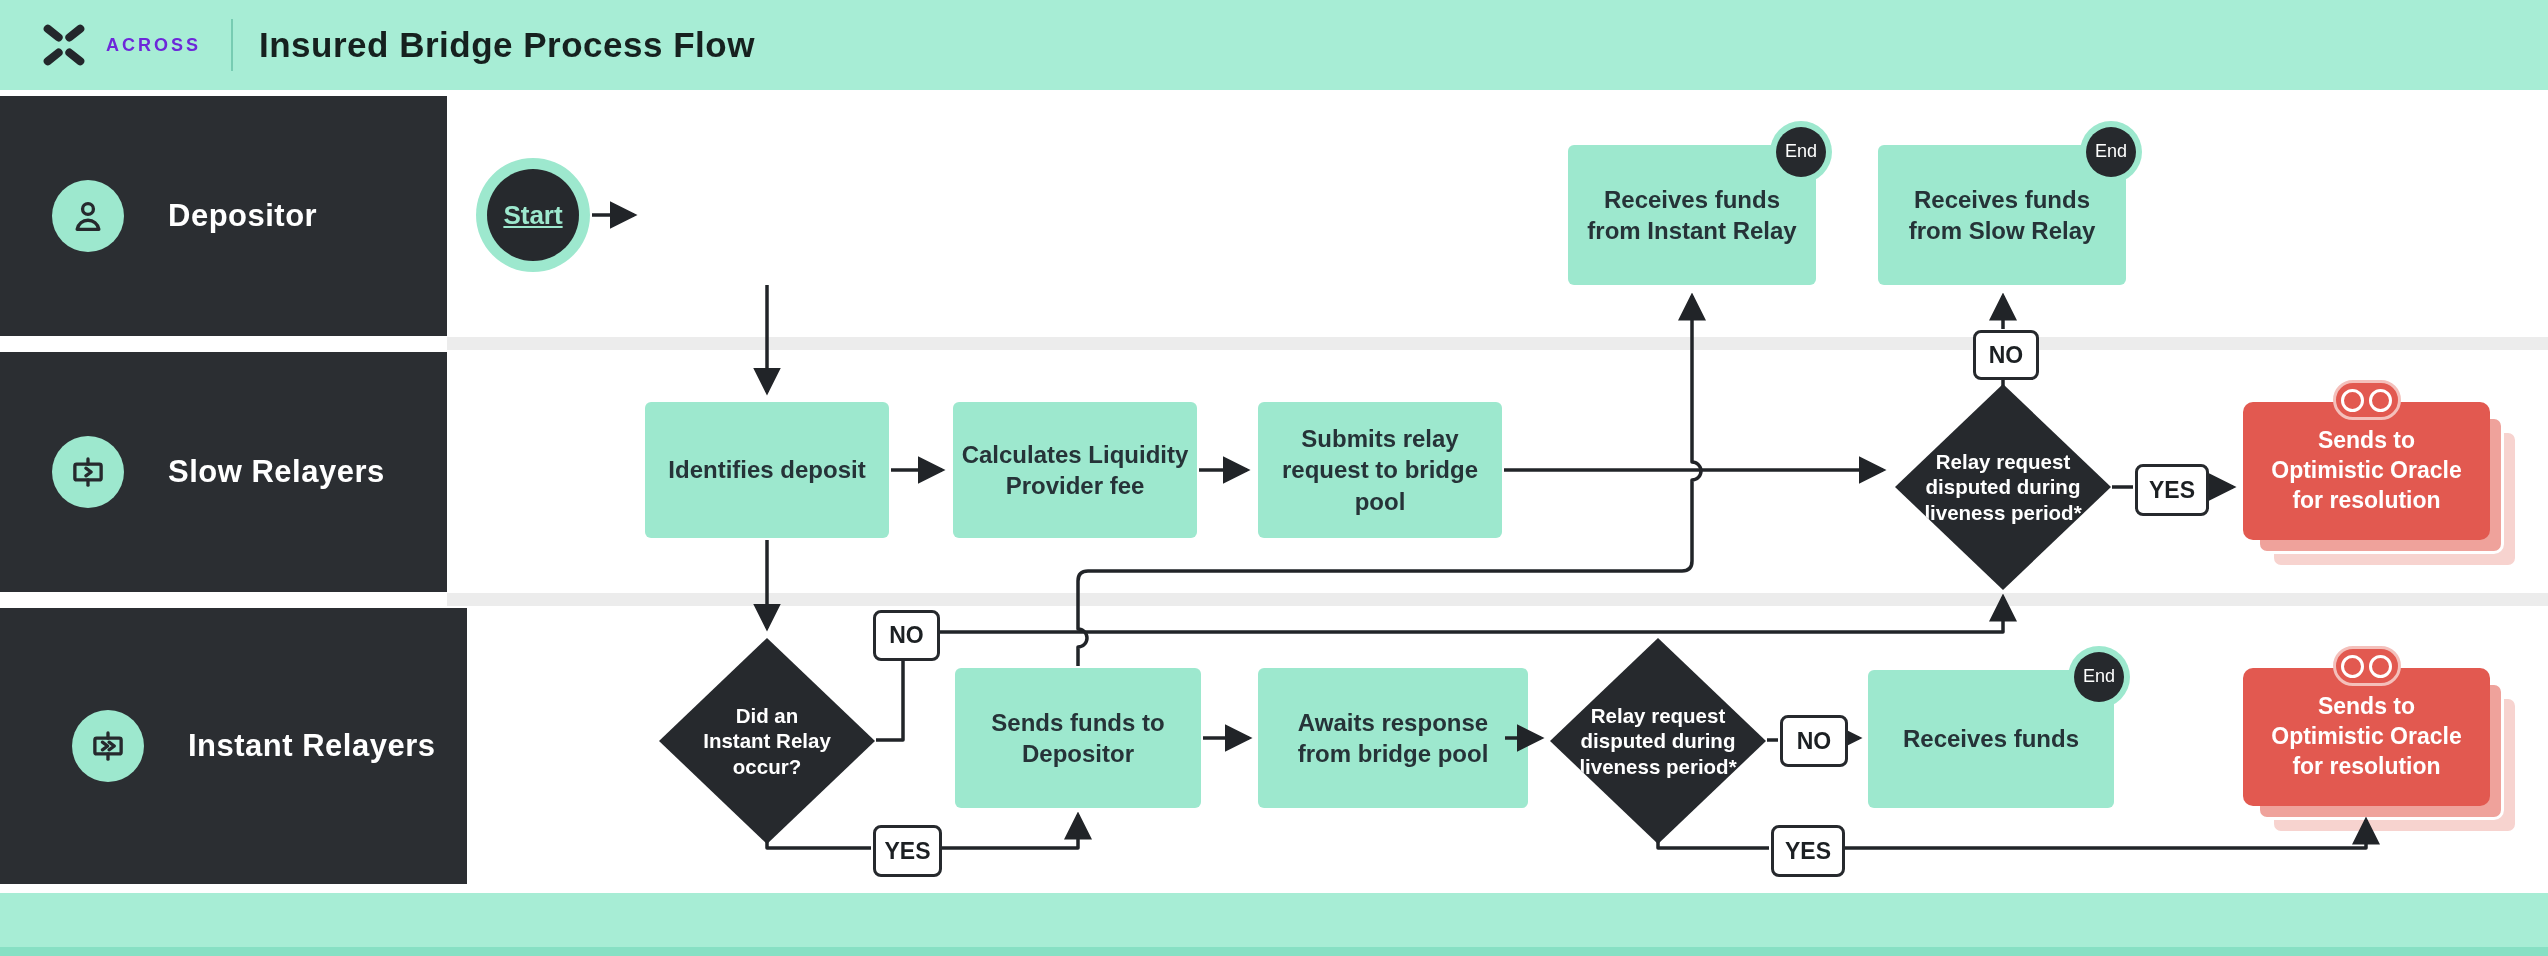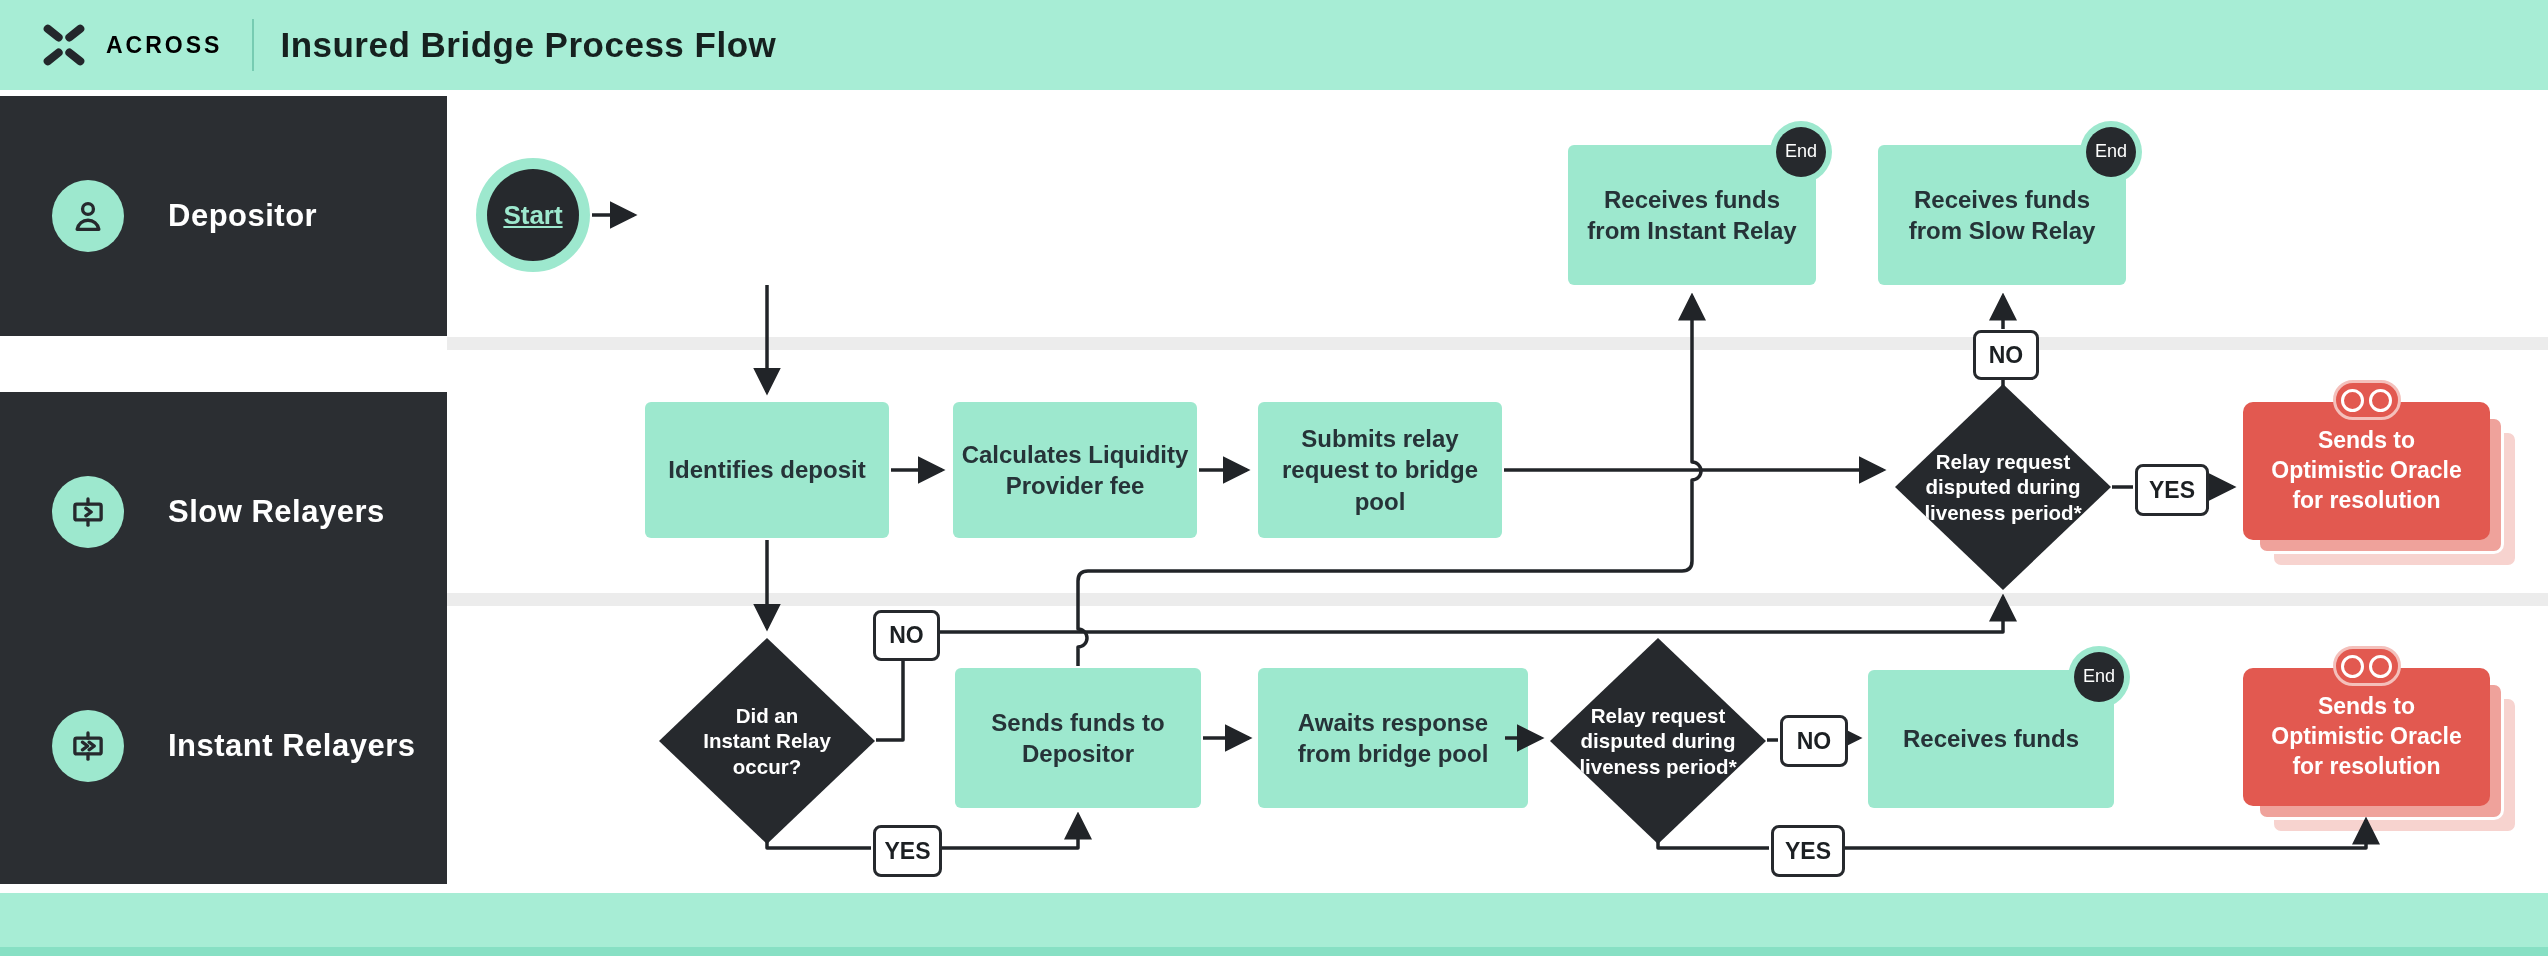--- a/index.html
+++ b/index.html
@@ -3,21 +3,21 @@
 <meta charset="utf-8">
 <style>
   html,body{margin:0;padding:0;background:#fff;}
   body{font-family:"Liberation Sans", sans-serif;}
   #stage{position:relative;width:2548px;height:956px;overflow:hidden;background:#fff;}
 
   
   .header{position:absolute;left:0;top:0;width:2548px;height:90px;background:#a7edd5;
           display:flex;align-items:center;}
   .logo{margin-left:38px;display:flex;align-items:center;}
-  .brand{margin-left:16px;font-weight:700;font-size:23px;letter-spacing:3px;color:#000000;}
+  .brand{margin-left:16px;font-weight:700;font-size:18px;letter-spacing:3px;color:#6d28d9;}
   .hdr-divider{width:2px;height:52px;background:#77ccb2;margin:0 26px 0 30px;}
   .hdr-title{font-weight:700;font-size:35px;color:#16211f;letter-spacing:.5px;}
 
   
   .lanebox{position:absolute;left:0;width:447px;background:#2b2e32;display:flex;align-items:center;}
   .lane-icon{width:72px;height:72px;border-radius:50%;background:#9de8ce;margin-left:52px;
              display:flex;align-items:center;justify-content:center;flex:0 0 auto;}
   .lane-label{color:#fff;font-weight:700;font-size:31px;margin-left:44px;letter-spacing:.5px;}
 
   .sep-band{position:absolute;left:447px;right:0;height:13px;background:#ececec;}
@@ -93,33 +93,33 @@
   <div class="lanebox" style="top:96px;height:240px;">
     <div class="lane-icon">
       <svg width="42" height="42" viewBox="0 0 24 24" fill="none" stroke="#26292d" stroke-width="1.9" stroke-linejoin="round">
         <circle cx="12" cy="8" r="3.1"></circle>
         <path d="M5.8 19.6 a6.3 6.3 0 0 1 12.4 0 z"></path>
       </svg>
     </div>
     <div class="lane-label">Depositor</div>
   </div>
 
-  <div class="lanebox" style="top:352px;height:240px;margin-top:40px;">
+  <div class="lanebox" style="top:352px;height:240px;">
     <div class="lane-icon">
       <svg width="42" height="42" viewBox="0 0 24 24" fill="none" stroke="#26292d" stroke-width="1.9" stroke-linecap="round" stroke-linejoin="round">
         <rect x="4.5" y="7.5" width="15" height="9" rx="1"></rect>
         <path d="M10.8 9.8 l3 2.2 -3 2.2"></path>
         <line x1="12" y1="4.5" x2="12" y2="7.5"></line>
         <line x1="12" y1="16.5" x2="12" y2="19.5"></line>
       </svg>
     </div>
     <div class="lane-label">Slow Relayers</div>
   </div>
 
-  <div class="lanebox" style="top:608px;height:276px;">
+  <div class="lanebox" style="top:608px;height:276px;padding-left:20px;">
     <div class="lane-icon">
       <svg width="42" height="42" viewBox="0 0 24 24" fill="none" stroke="#26292d" stroke-width="1.9" stroke-linecap="round" stroke-linejoin="round">
         <rect x="4.5" y="7.5" width="15" height="9" rx="1"></rect>
         <path d="M8.8 9.8 l3 2.2 -3 2.2"></path>
         <path d="M12.6 9.8 l3 2.2 -3 2.2"></path>
         <line x1="12" y1="4.5" x2="12" y2="7.5"></line>
         <line x1="12" y1="16.5" x2="12" y2="19.5"></line>
       </svg>
     </div>
     <div class="lane-label">Instant Relayers</div>

